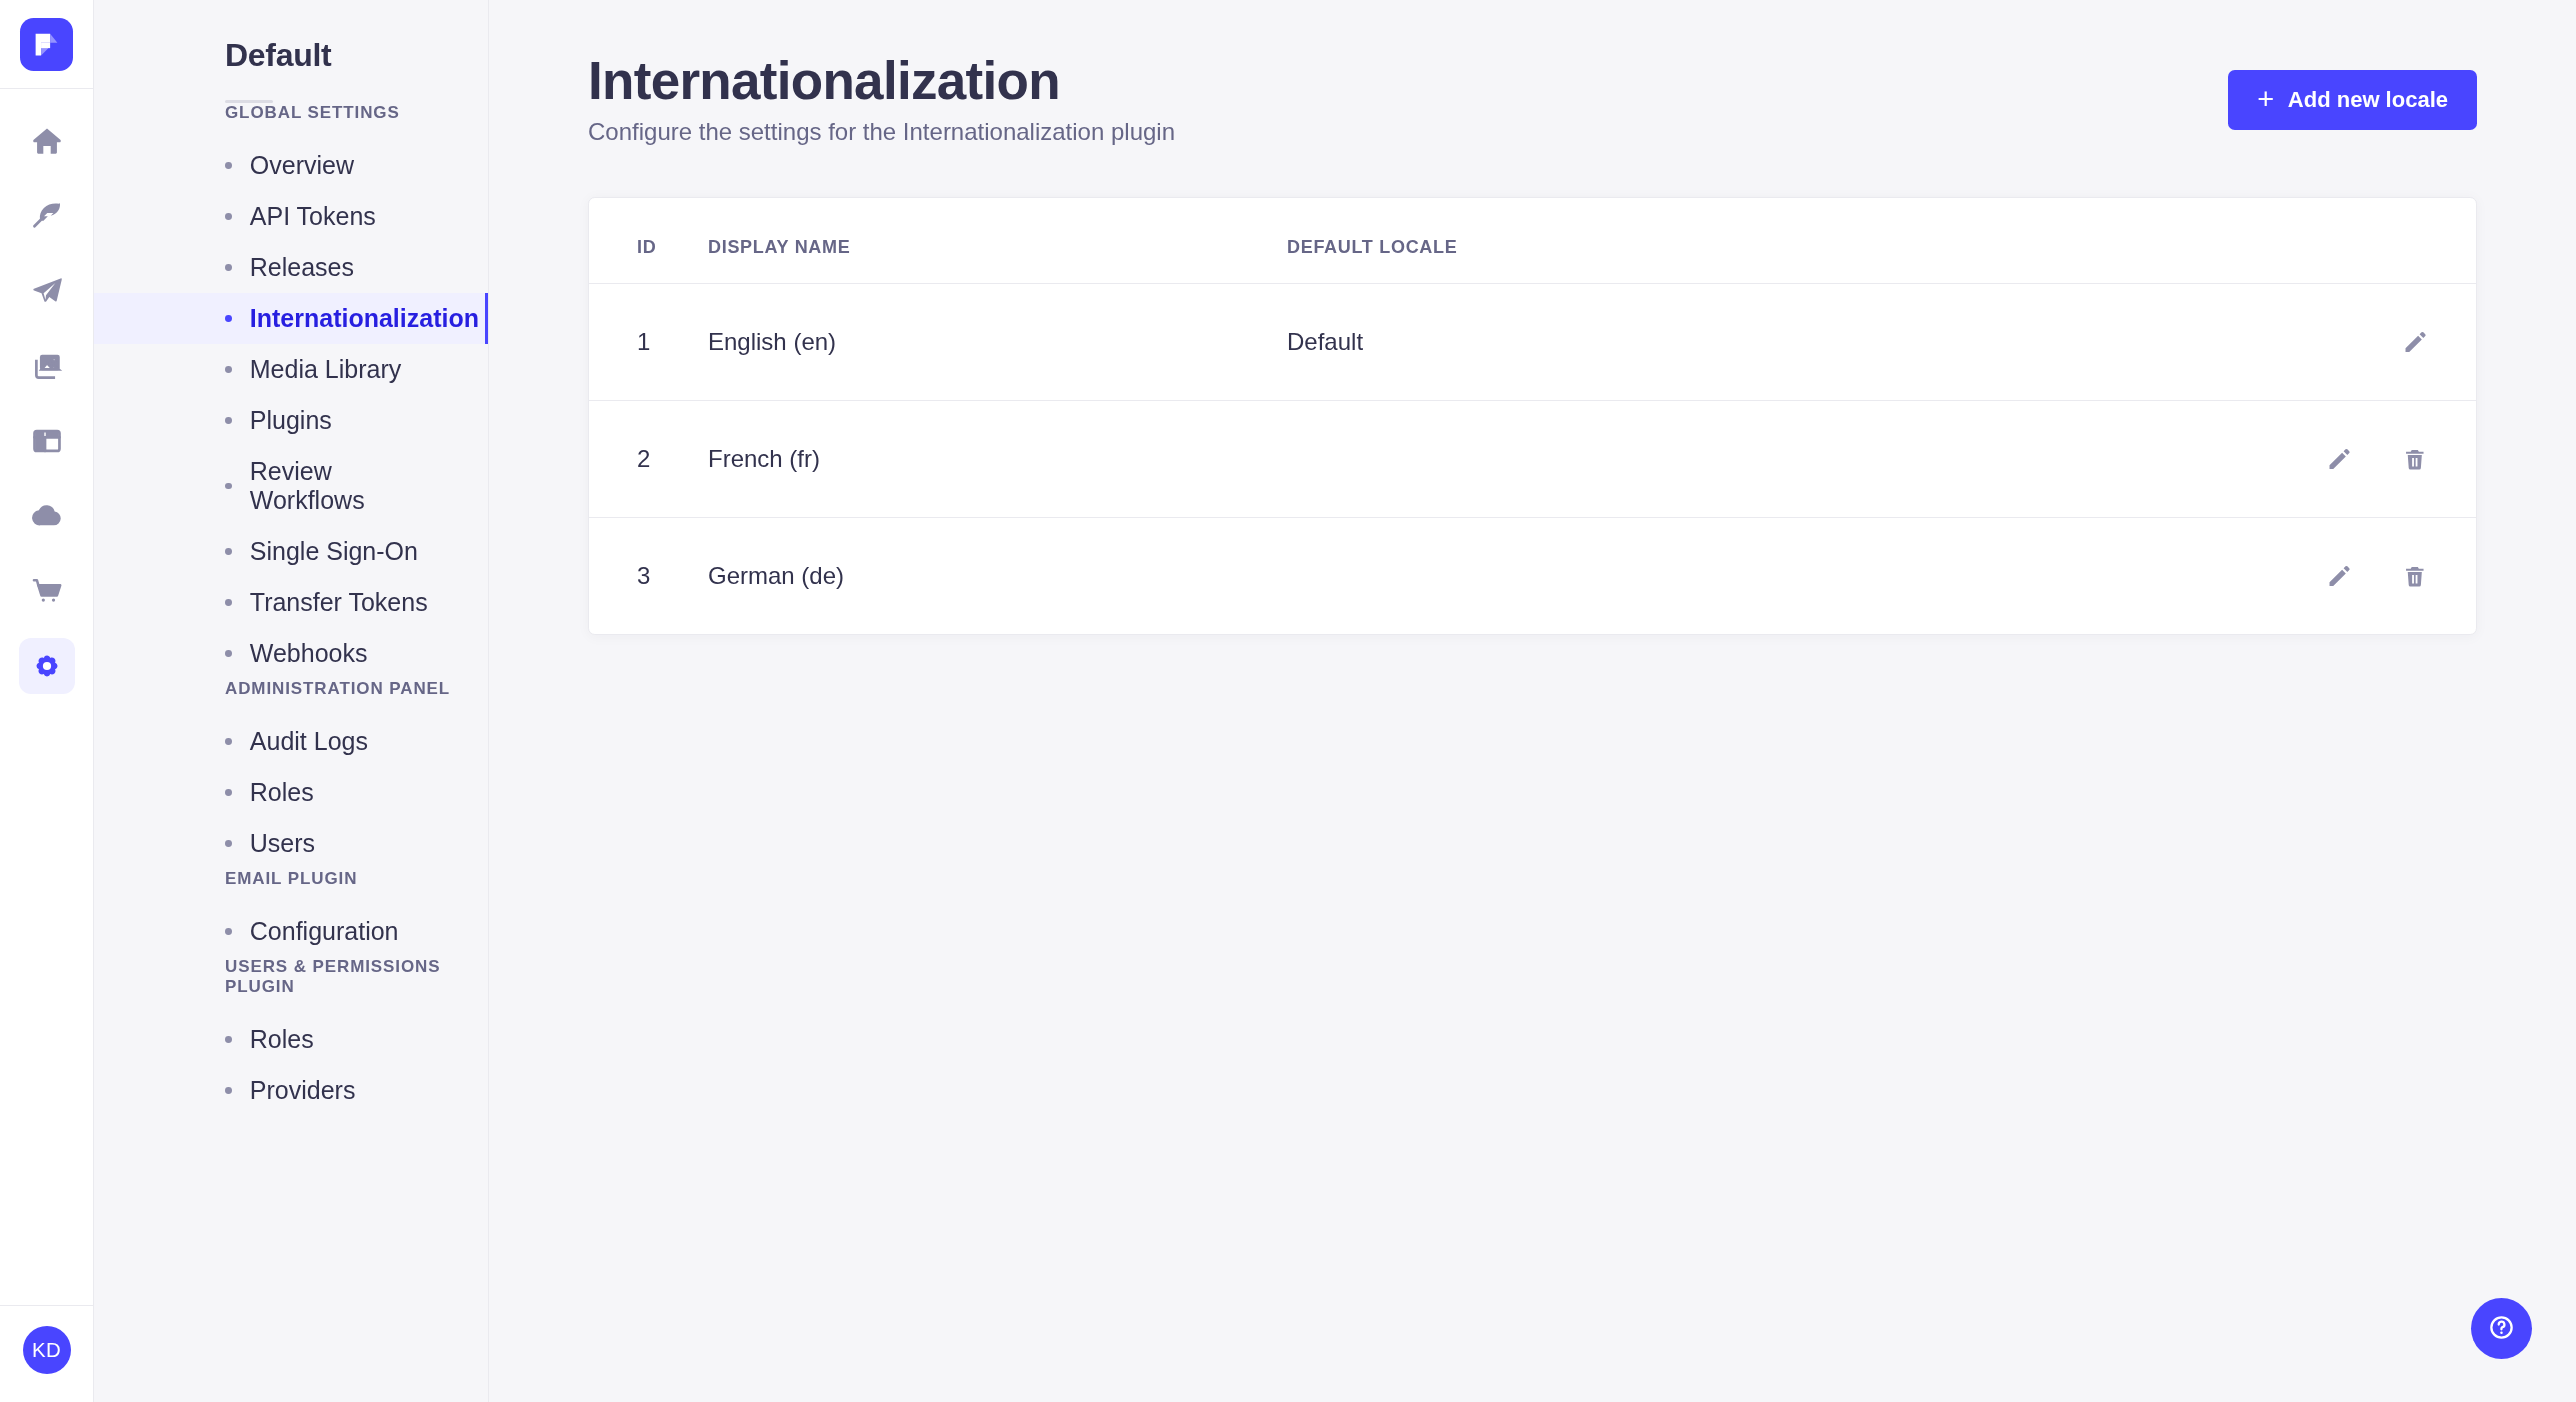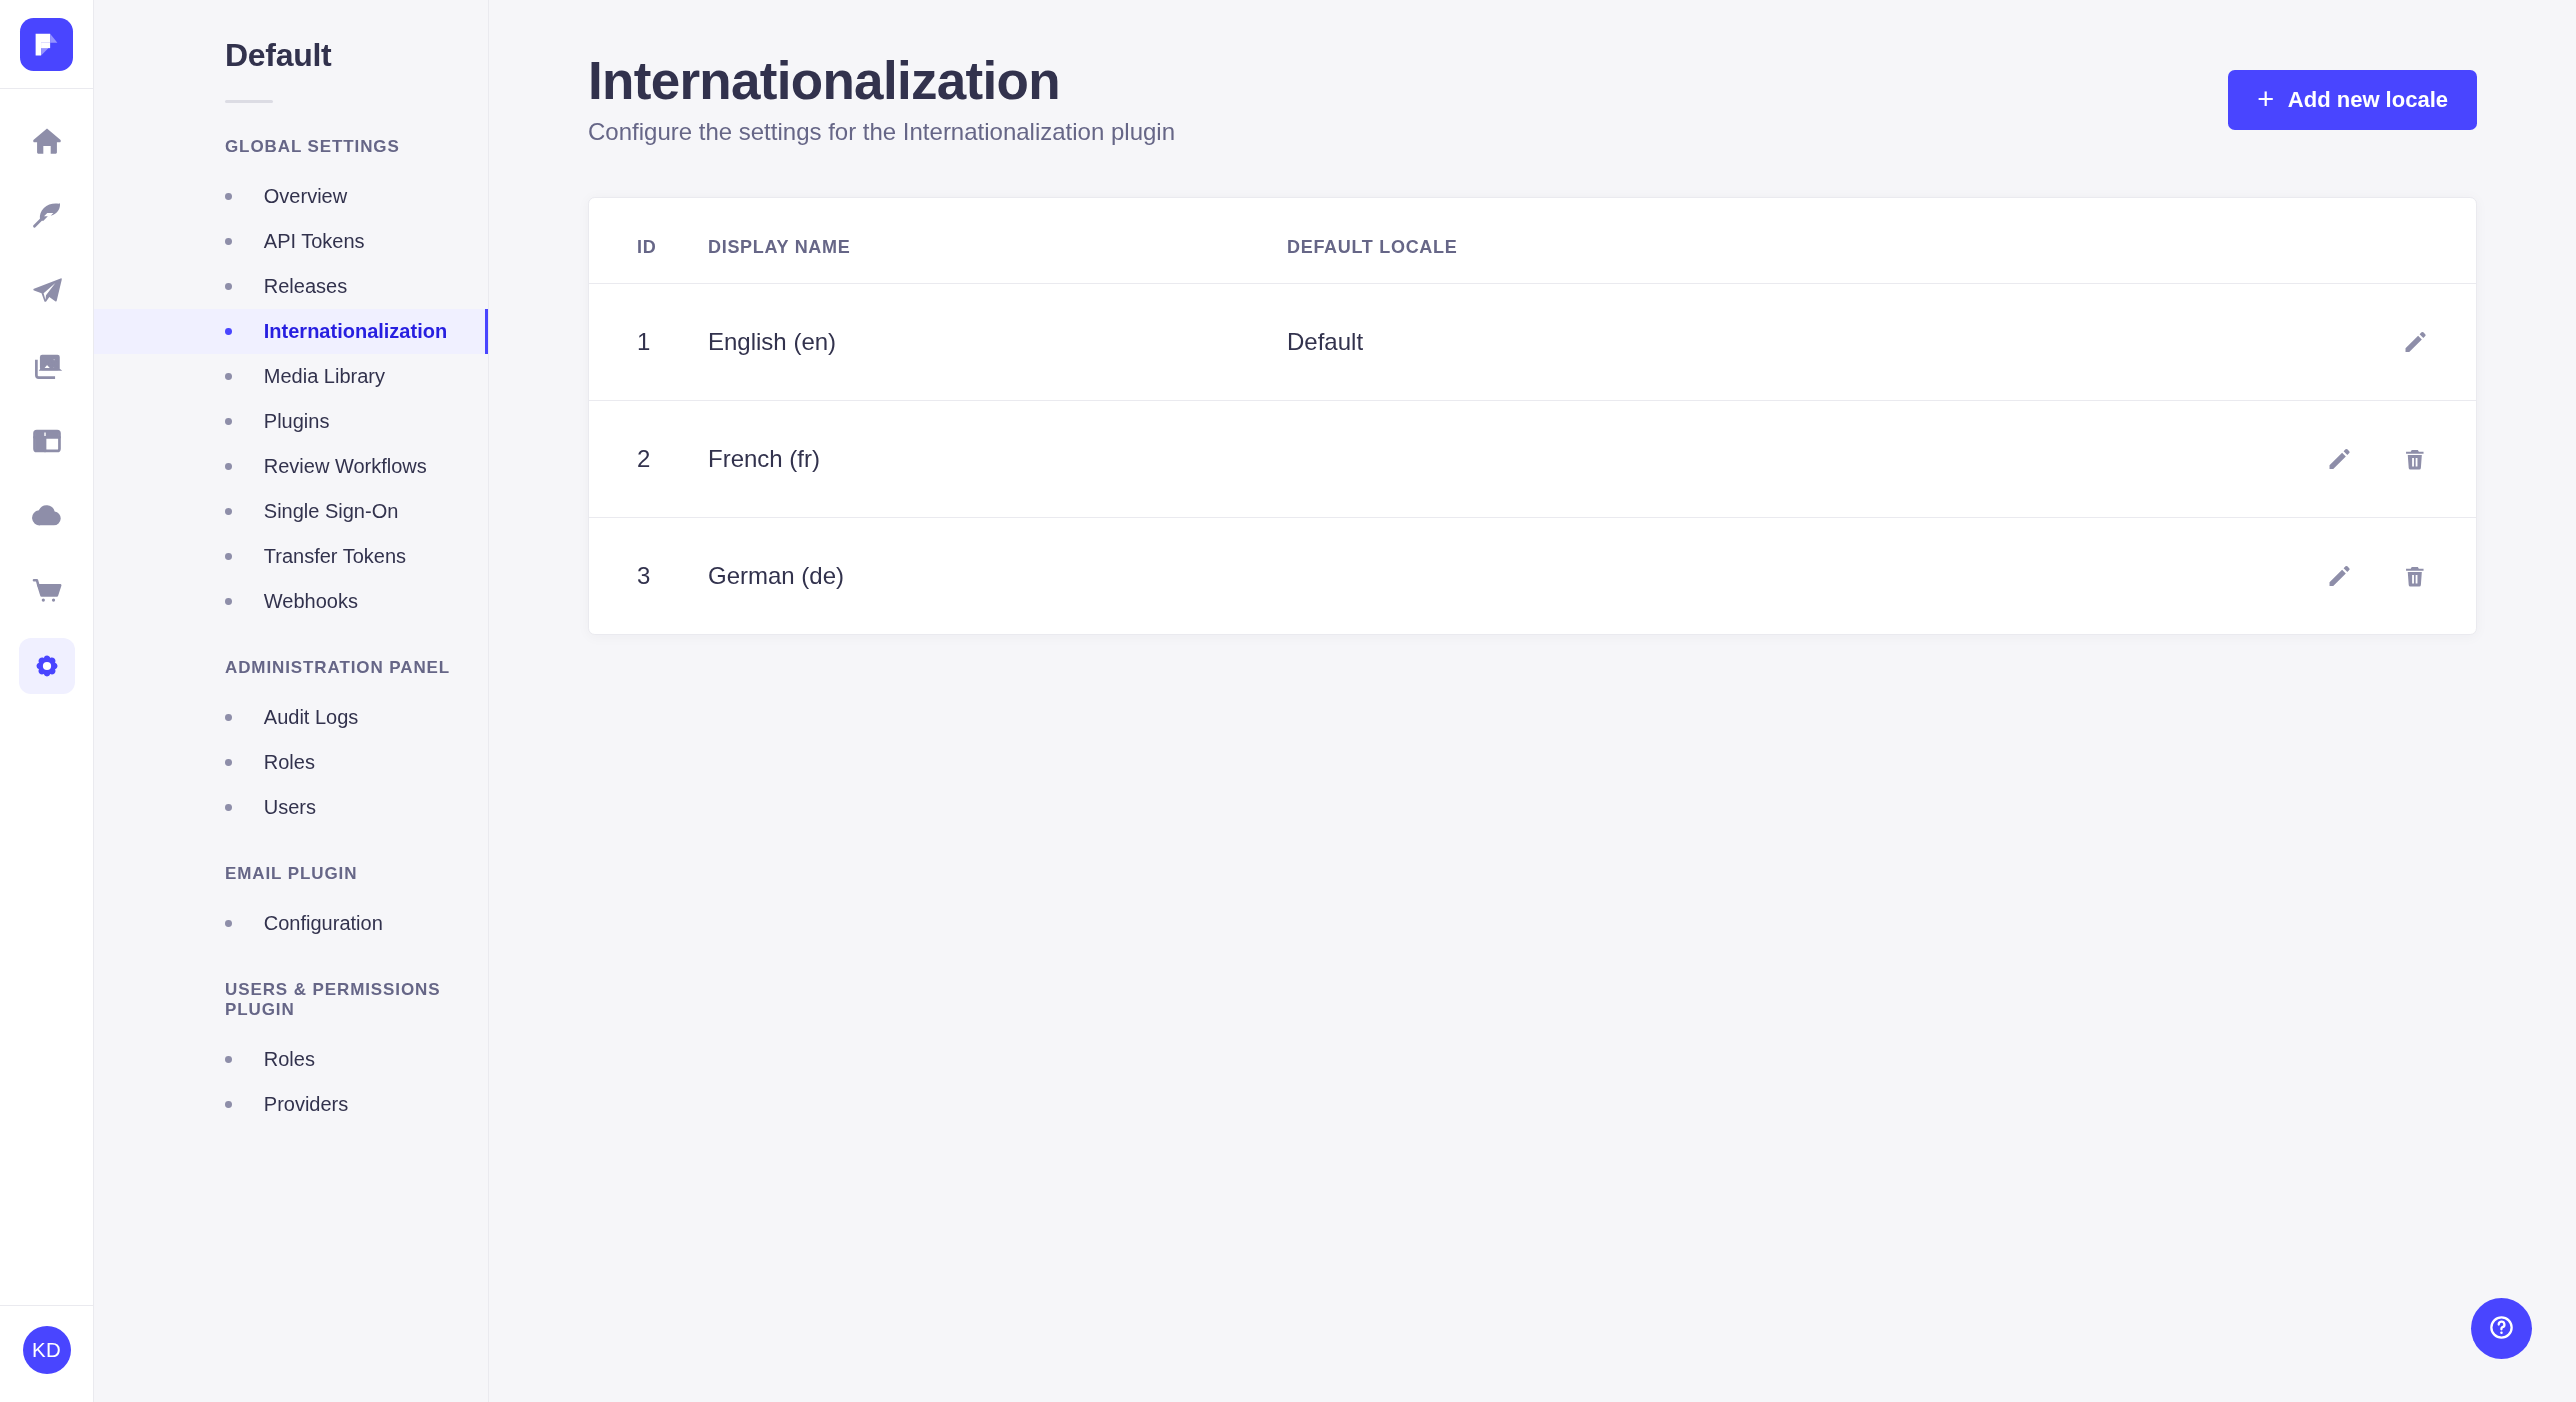--- a/index.html
+++ b/index.html
@@ -63,32 +63,32 @@
     flex: 0 0 395px;
     background: #f6f6f9;
     border-right: 1.7px solid #eaeaef;
     padding: 0 0 0 0;
     overflow: hidden;
     position: relative;
   }
   .subnav-header { padding: 37px 37px 0 131px; }
   .subnav-title { font-size: 32px; font-weight: 700; color: #32324d; letter-spacing: -0.3px; }
   .subnav-rule { width: 48px; height: 3.4px; background: #dcdce4; margin-top: 25.6px; border-radius: 1.7px; }
-  .nav-section { margin-top: 34px; }
+  .nav-section { }
   .nav-section:first-of-type { margin-top: 37px; }
   .nav-section-title {
     font-size: 17px; font-weight: 700; letter-spacing: 0.9px;
     color: #666687; text-transform: uppercase;
     padding: 0 37px 0 131px; margin-bottom: 17px;
   }
   .nav-list { list-style: none; }
   .nav-item {
-    display: flex; align-items: center; gap: 32px;
+    display: flex; align-items: center; gap: 18px;
     padding: 11px 37px 11px 131px;
-    font-size: 20px; color: #32324d; cursor: pointer;
+    font-size: 25px; color: #32324d; cursor: pointer;
     position: relative;
   }
   .nav-item .dot {
     width: 6.8px; height: 6.8px; border-radius: 50%;
     background: #8e8ea9; flex: 0 0 6.8px;
   }
   .nav-item.active { background: #f0f0ff; color: #271fe0; font-weight: 600; }
   .nav-item.active .dot { background: #4945ff; }
   .nav-item.active::after {
     content: ""; position: absolute; right: 0; top: 0; bottom: 0;

